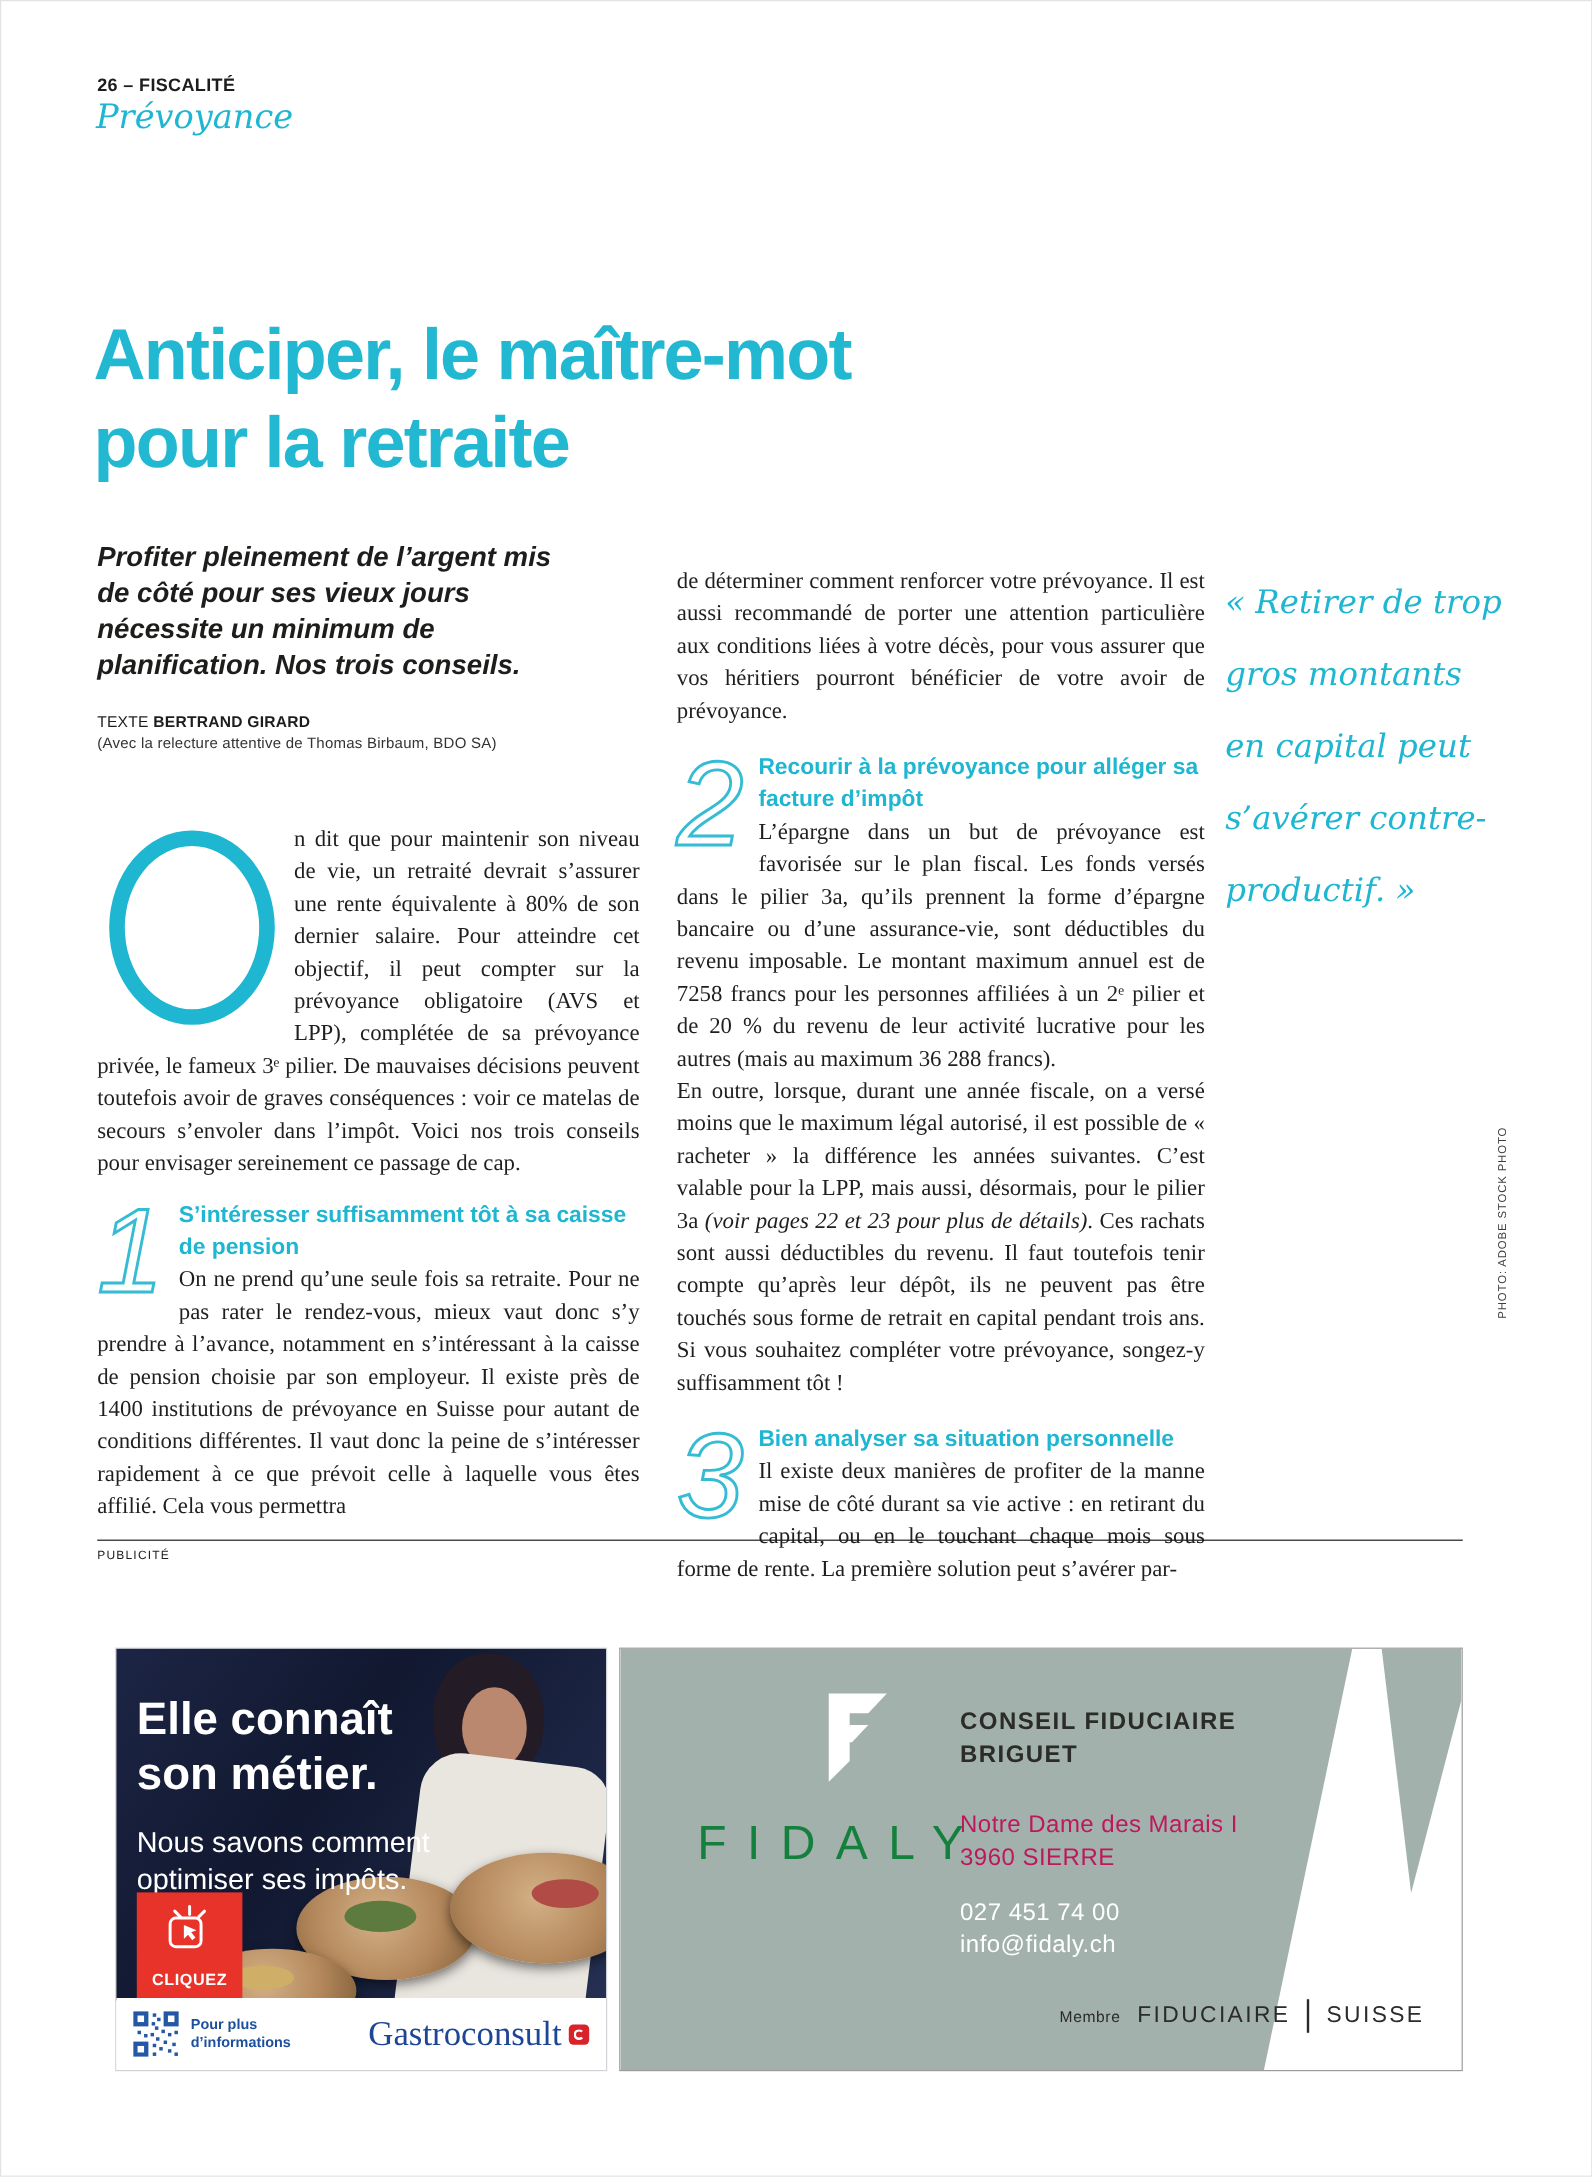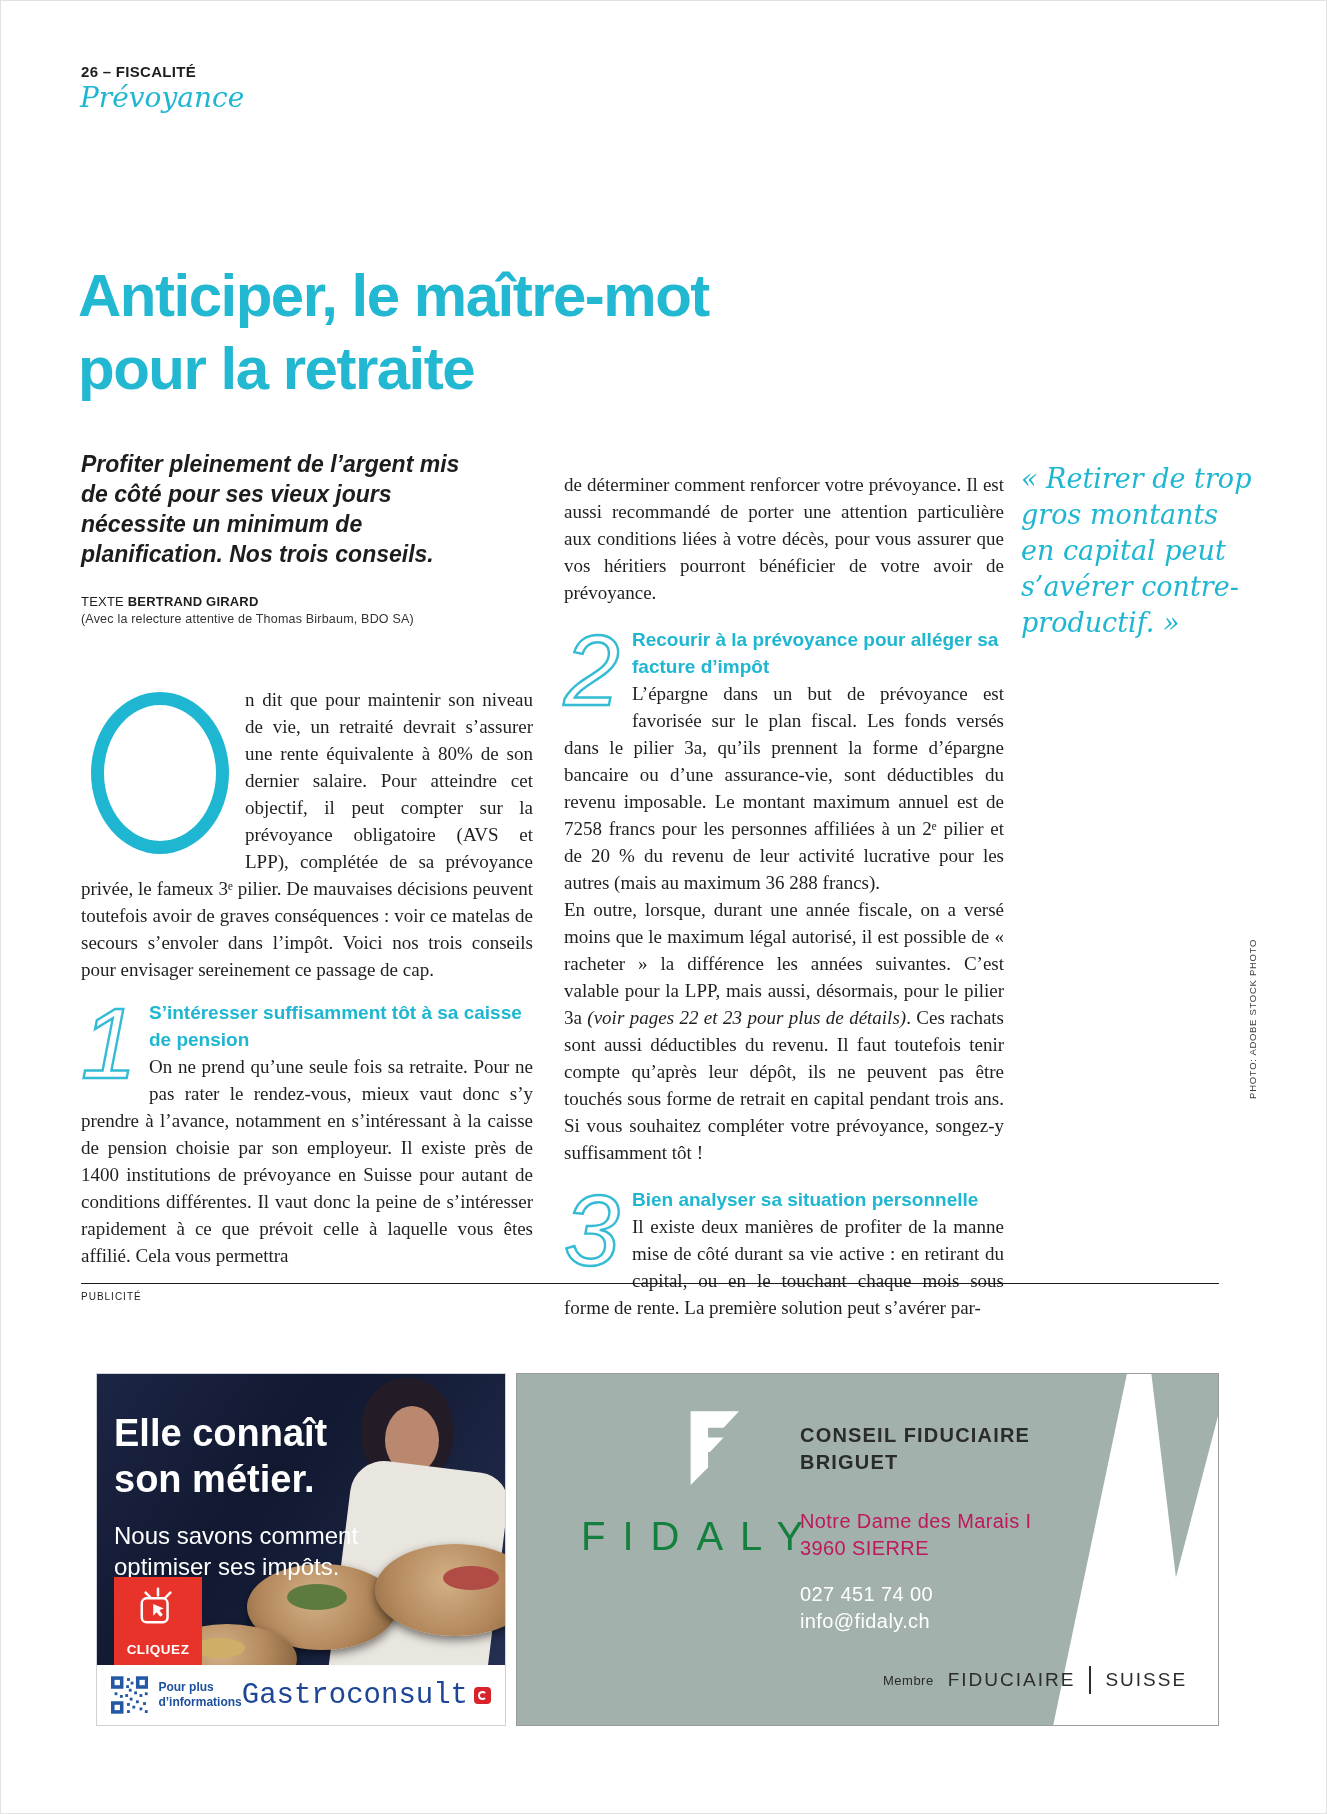--- a/index.html
+++ b/index.html
@@ -27,21 +27,21 @@
   .col2 .section{margin-top:20px;}
   .sec-num{float:left;width:68px;height:84px;font-size:100px;line-height:88px;font-style:italic;
            font-weight:normal;color:transparent;-webkit-text-stroke:2.4px #35bcd4;}
   .sec-heading{margin:0;font-size:19px;line-height:27px;font-weight:bold;color:#1fb6d2;
                font-family:"Liberation Sans",sans-serif;}
   .sec-body em{font-style:italic;}
   
   .pull-quote{position:absolute;left:1020px;top:460px;width:200px;
               font-family:"DejaVu Serif","Liberation Serif",serif;font-style:italic;
               font-size:27px;line-height:36px;color:#1fb6d2;}
-  .pull-quote div{white-space:nowrap;}
+  .pull-quote div{white-space:nowrap;margin-top:24px;}
   
   .photo-credit{position:absolute;left:1246px;top:938px;writing-mode:vertical-rl;transform:rotate(180deg);
                 font-size:9.5px;letter-spacing:.7px;color:#3c3c3c;}
   .rule{position:absolute;left:80px;top:1282px;width:1138px;height:1px;background:#1d1d1b;}
   .publicite{position:absolute;left:80px;top:1290px;font-size:10px;letter-spacing:1px;color:#1d1d1b;}
   
   .ad-gastro{position:absolute;left:95px;top:1372px;width:410px;height:353px;border:1px solid #cfd2d6;
              box-sizing:border-box;background:#fff;}
   .gastro-photo{position:absolute;left:0;top:0;right:0;height:293px;overflow:hidden;
                 background:linear-gradient(125deg,#1c2544 0%,#111830 40%,#1a2340 70%,#253052 100%);}
@@ -61,21 +61,21 @@
   .f3{left:96px;top:264px;width:52px;height:20px;background:#cfae67;}
   .gastro-headline{position:absolute;left:17px;top:36px;font-size:38px;line-height:46px;font-weight:bold;color:#fff;z-index:3;}
   .gastro-sub{position:absolute;left:17px;top:146px;font-size:24px;line-height:31px;color:#fff;z-index:3;}
   .cliquez{position:absolute;left:17px;top:203px;width:88px;height:88px;background:#e8332b;z-index:4;
            display:flex;flex-direction:column;align-items:center;justify-content:center;gap:15px;border:0;cursor:pointer;}
   .cliquez span{color:#fff;font-size:13.5px;font-weight:bold;letter-spacing:.5px;font-family:"Liberation Sans",sans-serif;}
   .gastro-footer{position:absolute;left:0;right:0;bottom:0;height:60px;background:#fff;
                  display:flex;align-items:center;padding:0 14px;box-sizing:border-box;}
   .qr-caption{margin-left:10px;font-size:12px;line-height:15px;font-weight:bold;color:#1c4f9c;}
   .gastro-brand{margin-left:auto;display:flex;align-items:center;gap:6px;
-                font-family:Liberation Mono, monospace;font-size:29px;color:#1d4696;text-align:right;}
+                font-family:Liberation Serif, serif;font-size:29px;color:#1d4696;text-align:right;}
   .brand-mark{width:17px;height:17px;border-radius:4px;background:#d8232a;position:relative;}
   .brand-mark::after{content:"";position:absolute;left:4px;top:4px;width:9px;height:9px;border-radius:50%;
                      border:2.5px solid #fff;border-right-color:transparent;box-sizing:border-box;}
   
   .ad-fidaly{position:absolute;left:515px;top:1372px;width:703px;height:353px;border:1px solid #9b9b9b;
              box-sizing:border-box;background:#fff;overflow:hidden;}
   .fidaly-bg{position:absolute;inset:0;background:#a2b1ab;
              clip-path:polygon(0 0,87% 0,76.5% 100%,0 100%);}
   .fidaly-sliver{position:absolute;inset:0;background:#a2b1ab;
                  clip-path:polygon(90.5% 0,100% 0,100% 12%,94% 58%);}

